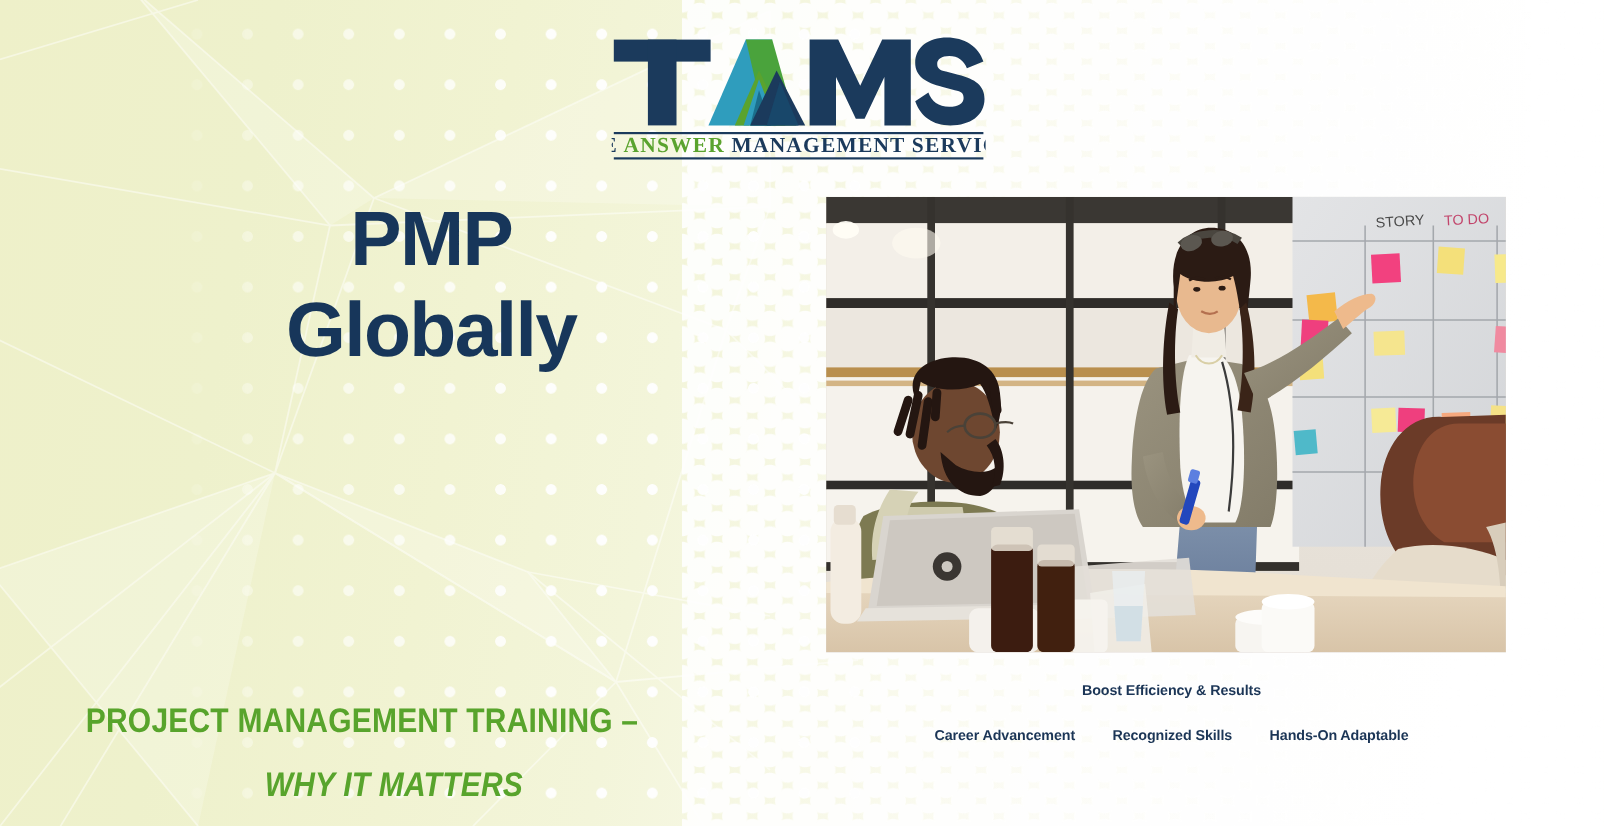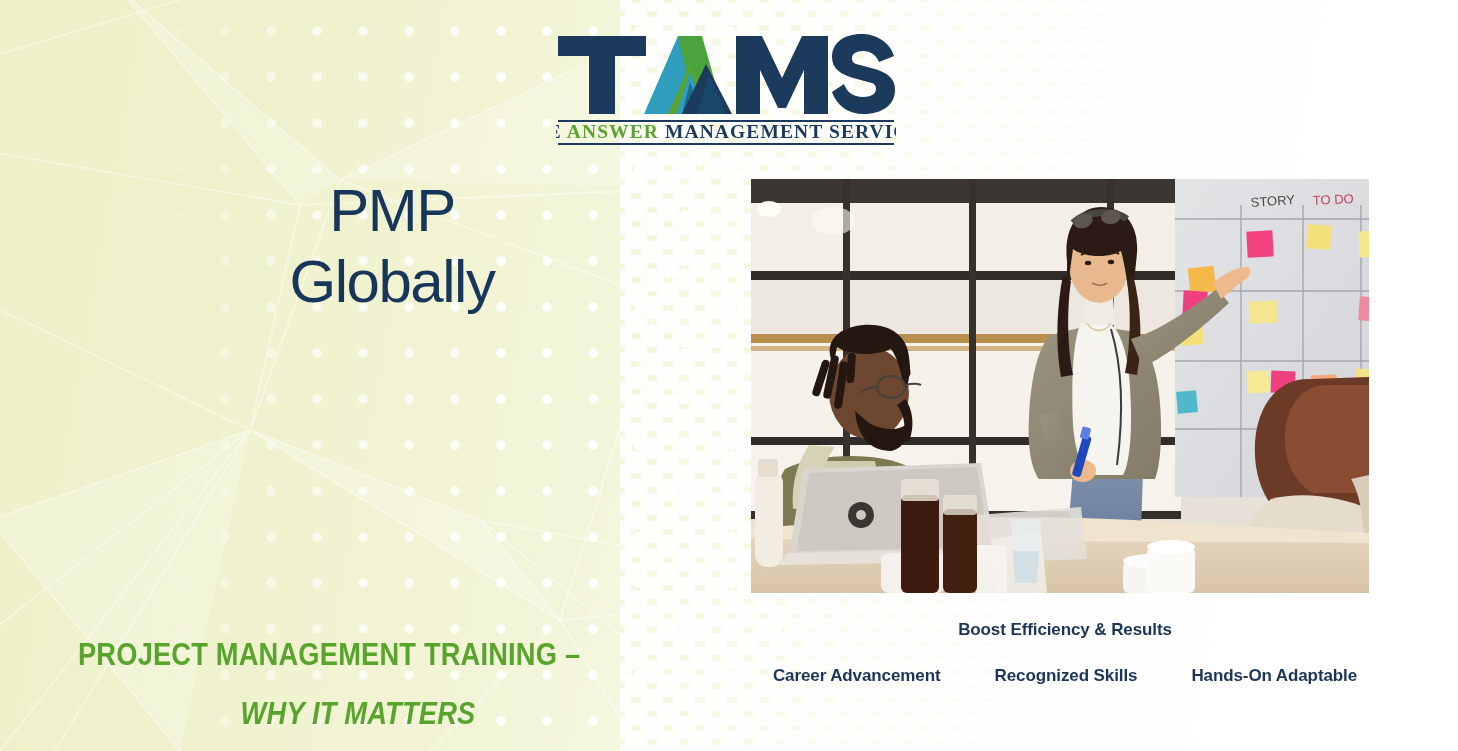--- a/index.html
+++ b/index.html
@@ -71,23 +71,23 @@
     z-index:6;
   }
   .logo svg{ display:block; width:340px; height:118px; }
 
   
   .headline{
     position:absolute;
     left:72px; top:176px; width:640px;
     text-align:center;
     color:#17365a;
-    font-size:60px;
+    font-size:70px;
     line-height:1.18;
-    font-weight:400;
+    font-weight:700;
     letter-spacing:-1.5px;
     z-index:5;
   }
   .headline .hl-line{ display:block; white-space:nowrap; }
 
   
   .subhead{
     position:absolute;
     left:78px; top:612px;
     width:620px;
@@ -126,23 +126,23 @@
     z-index:5;
     color:#1b3556;
   }
   .feature-row{
     display:flex;
     justify-content:center;
     align-items:baseline;
     white-space:nowrap;
   }
   .feature-row.row1{ gap:44px; margin-bottom:26px; }
-  .feature-row.row2{ gap:54px; }
+  .feature-row.row2{ gap:34px; }
   .feature-item{
-    font-size:17px;
+    font-size:13px;
     font-weight:700;
     letter-spacing:-.1px;
     color:#1b3556;
   }
 
   
   .photo{
     position:absolute;
     left:751px; top:179px;
     width:618px; height:414px;

